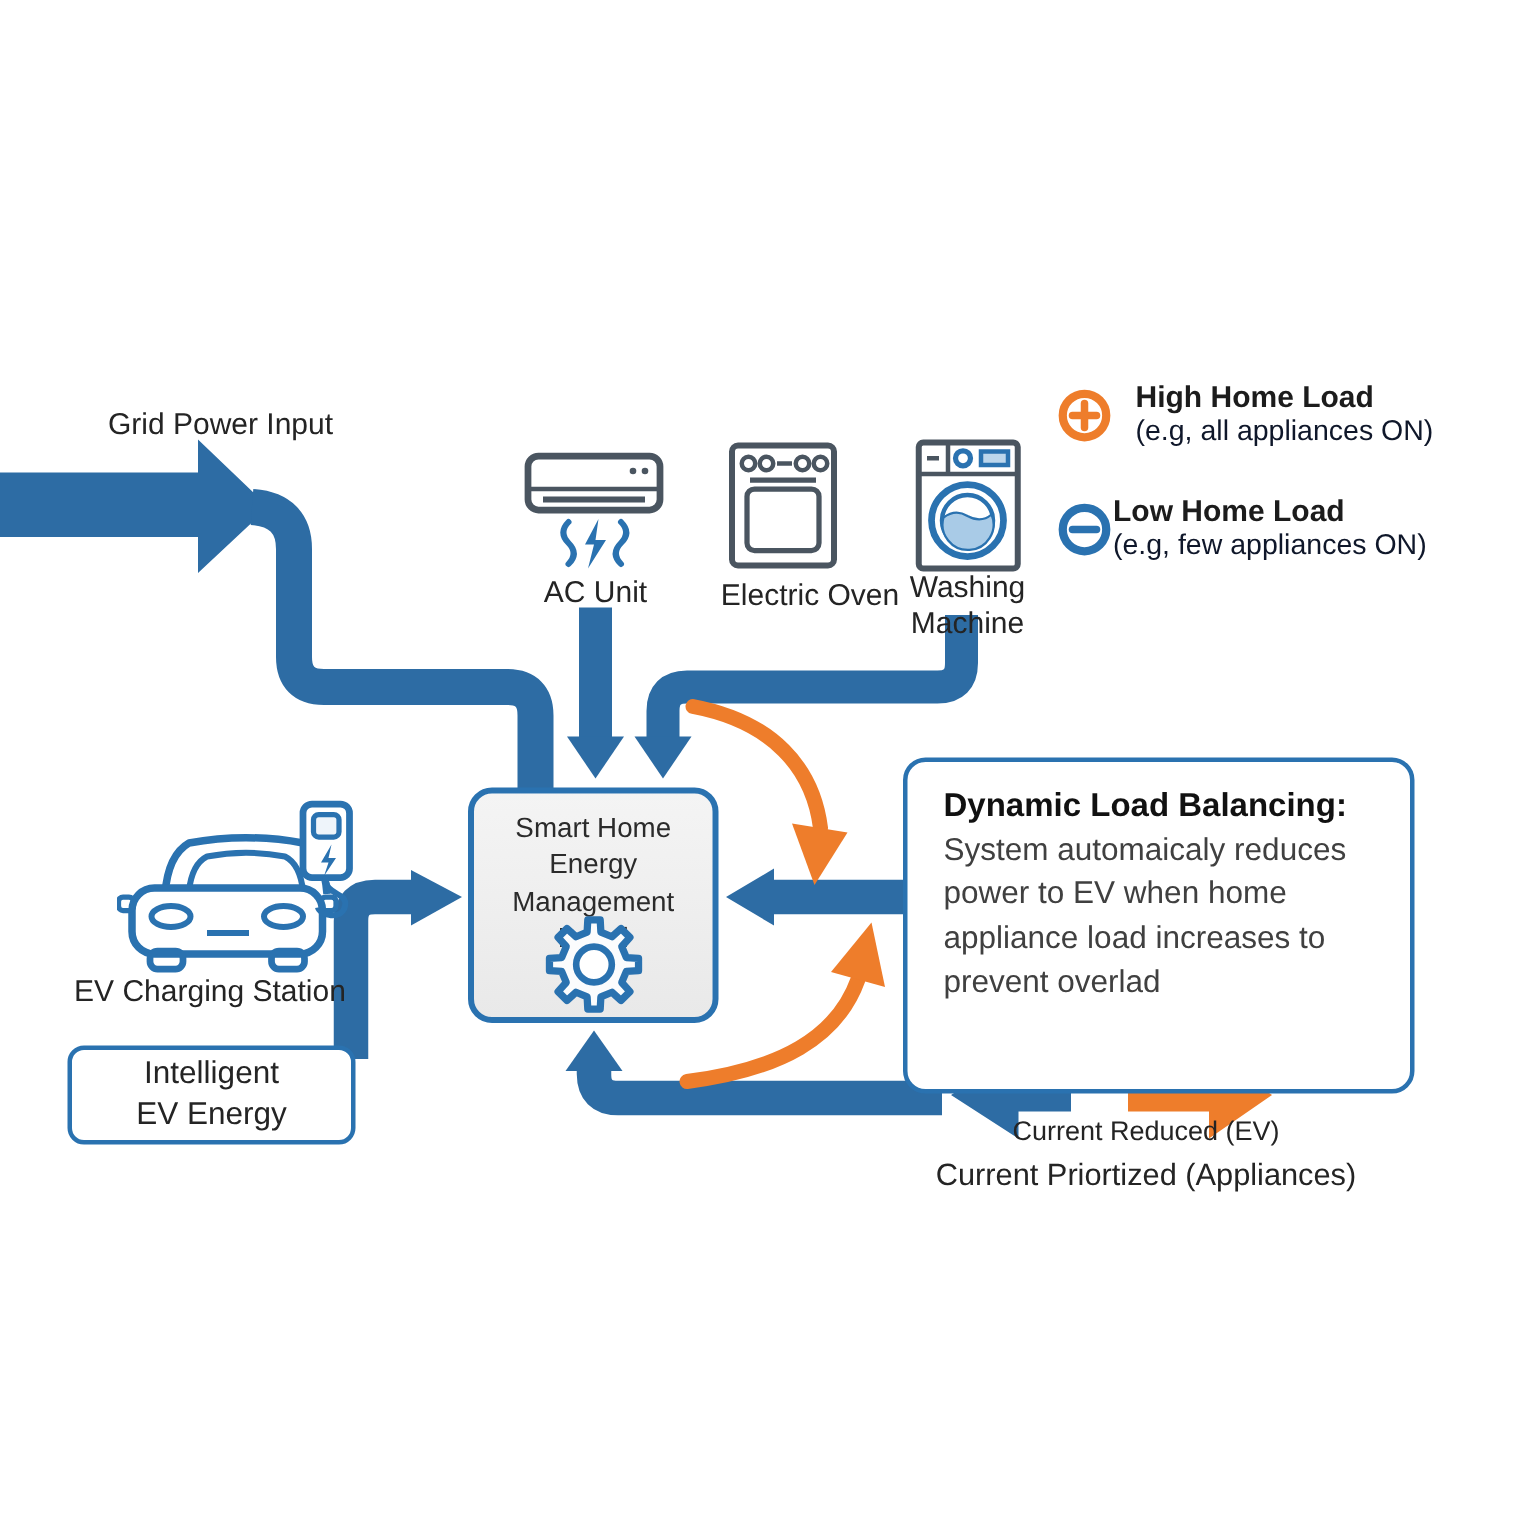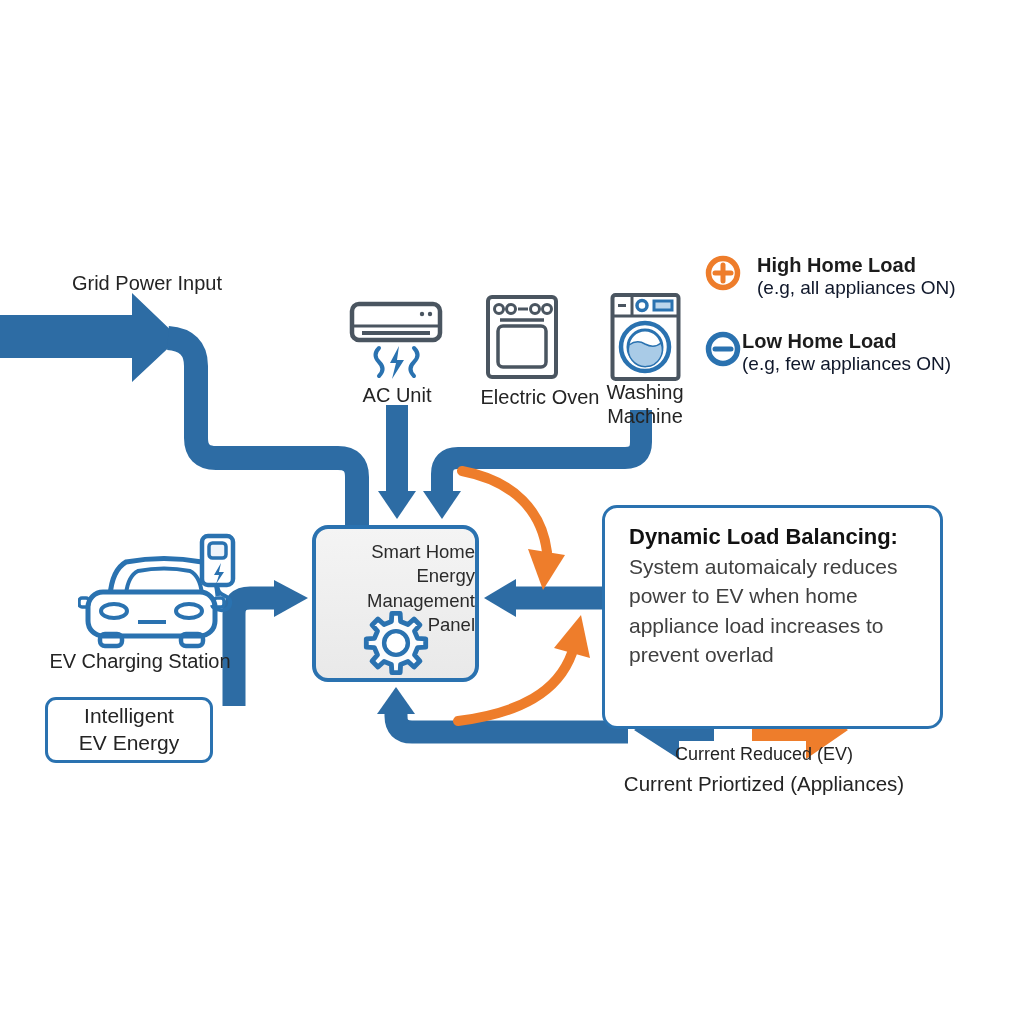--- a/index.html
+++ b/index.html
@@ -6,31 +6,31 @@
   .canvas{position:relative;width:1024px;height:1024px;background:#ffffff;overflow:hidden;
           font-family:"Liberation Sans", sans-serif;color:#242424;}
   .abs{position:absolute;}
   svg{display:block;}
   .layer{position:absolute;left:0;top:0;}
   .lbl{position:absolute;text-align:center;color:#242424;line-height:1.18;}
   .f20{font-size:20px;}
   .panel{position:absolute;left:312px;top:525px;width:167px;height:157px;box-sizing:border-box;
          border:4.5px solid #2a72b0;border-radius:16px;
          background:linear-gradient(180deg,#f4f4f4 0%,#e9e9e9 100%);}
-  .panel-text{margin-top:11px;text-align:right;font-size:18.5px;line-height:1.32;color:#2b2b2b;}
+  .panel-text{margin-top:11px;text-align:center;font-size:18.5px;line-height:1.32;color:#2b2b2b;}
   .gear-wrap{position:absolute;left:50%;top:77px;transform:translateX(-50%);}
   .balancing{position:absolute;left:602px;top:505px;width:341px;height:224px;box-sizing:border-box;
              border:3.5px solid #2a72b0;border-radius:15px;background:#ffffff;padding:16px 20px 0 24px;}
   .balancing .title{font-size:22px;font-weight:bold;color:#111;margin-bottom:2px;}
   .balancing .body{font-size:21px;line-height:1.4;color:#404040;}
-  .charger-box{position:absolute;left:45px;top:697px;width:168px;height:66px;box-sizing:border-box;
+  .charger-box{position:absolute;left:45px;top:697px;width:192px;height:66px;box-sizing:border-box;
                border:3.5px solid #2a72b0;border-radius:11px;background:#ffffff;
                display:flex;flex-direction:column;justify-content:center;text-align:center;
                font-size:21px;line-height:1.28;color:#242424;}
-  .legend-row{position:absolute;display:flex;align-items:flex-start;}
+  .legend-row{position:absolute;display:flex;align-items:center;}
   .legend-title{font-size:20px;font-weight:bold;color:#1c1c1c;line-height:1.15;}
   .legend-sub{font-size:19px;color:#0f172a;line-height:1.2;}
 </style>
 </head>
 <body>
 
 <div class="canvas">
 
   <svg class="layer" width="1024" height="1024" viewBox="0 0 1024 1024">
 

